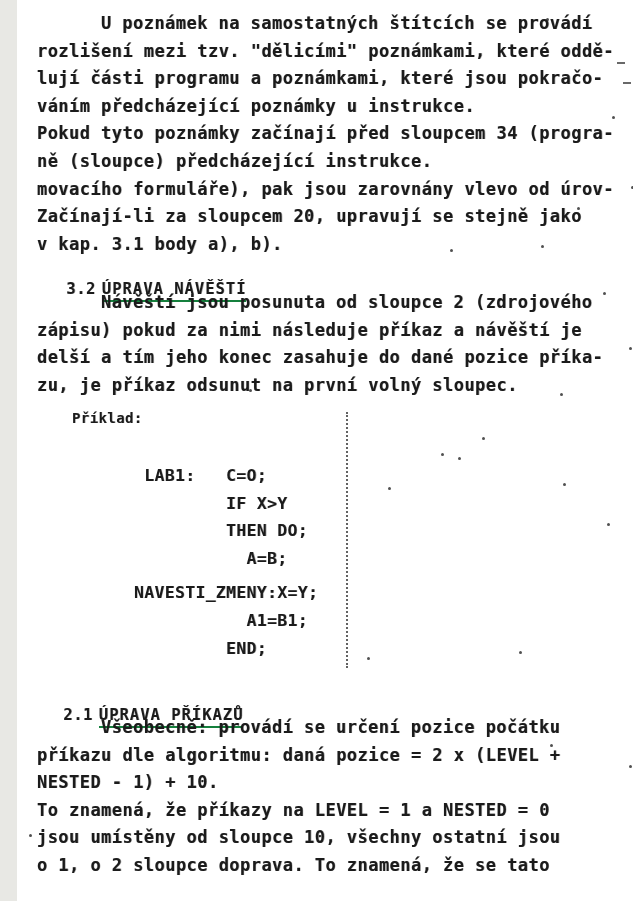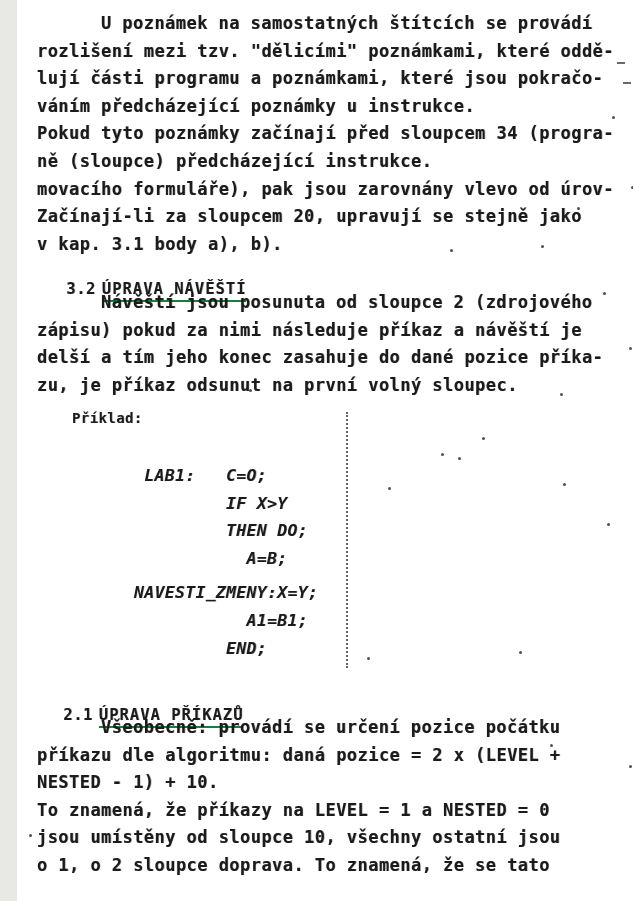--- a/index.html
+++ b/index.html
@@ -35,21 +35,21 @@
     border-bottom: 2px solid #15803d;
     padding-bottom: 2px;
     letter-spacing: 1px;
   }
   .example-label {
     position: absolute;
     font-size: 14px;
     letter-spacing: 0.4px;
     text-shadow: 0.6px 0.4px 0 rgba(27,27,27,0.38);
   }
-  .code { position: absolute; font-style: italic; }
+  .code { position: absolute; }
   .code-line {
     font-size: 16.5px;
     line-height: 27.6px;
     letter-spacing: 0.3px;
     white-space: pre;
     text-shadow: 0.6px 0.4px 0 rgba(27,27,27,0.4);
   }
   .code-line.gap { margin-top: 7px; }
   .dotted-guide {
     position: absolute;

